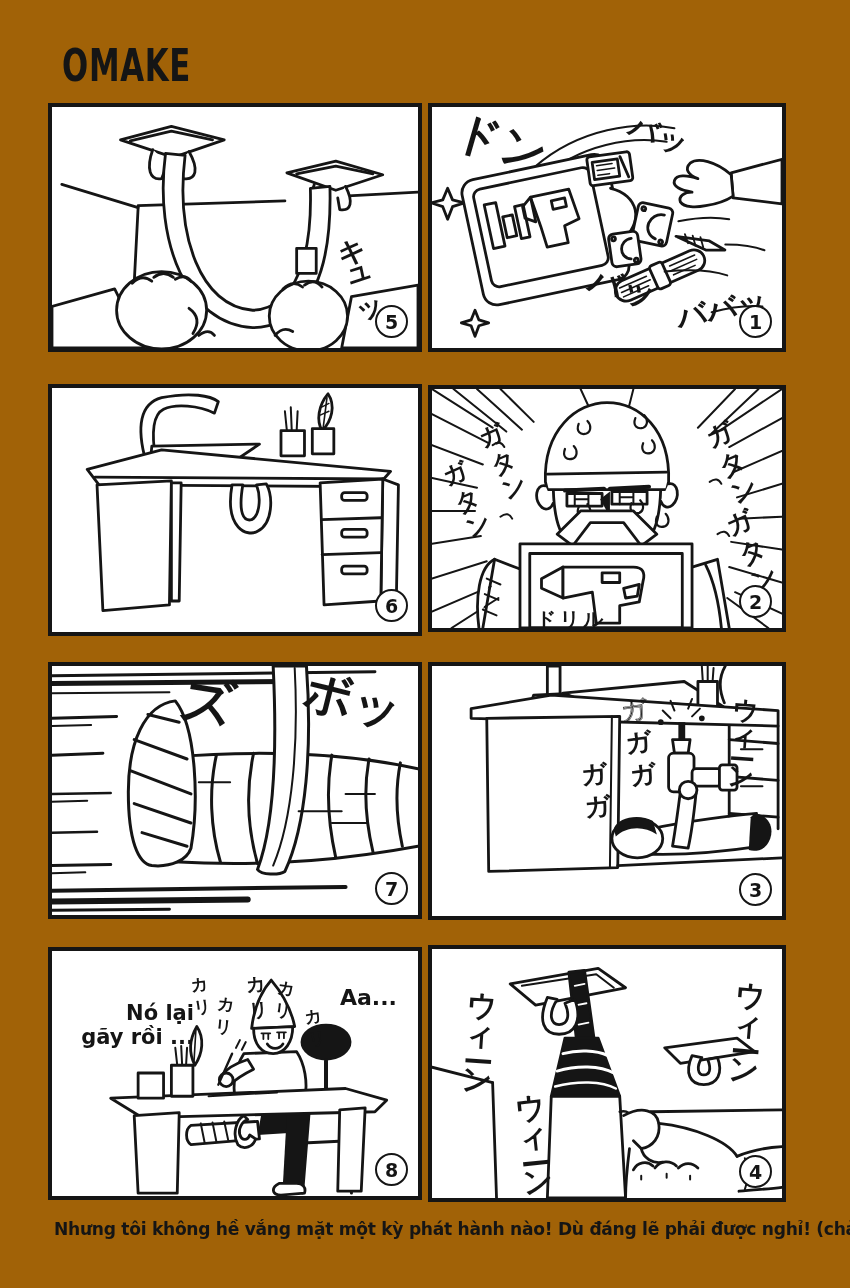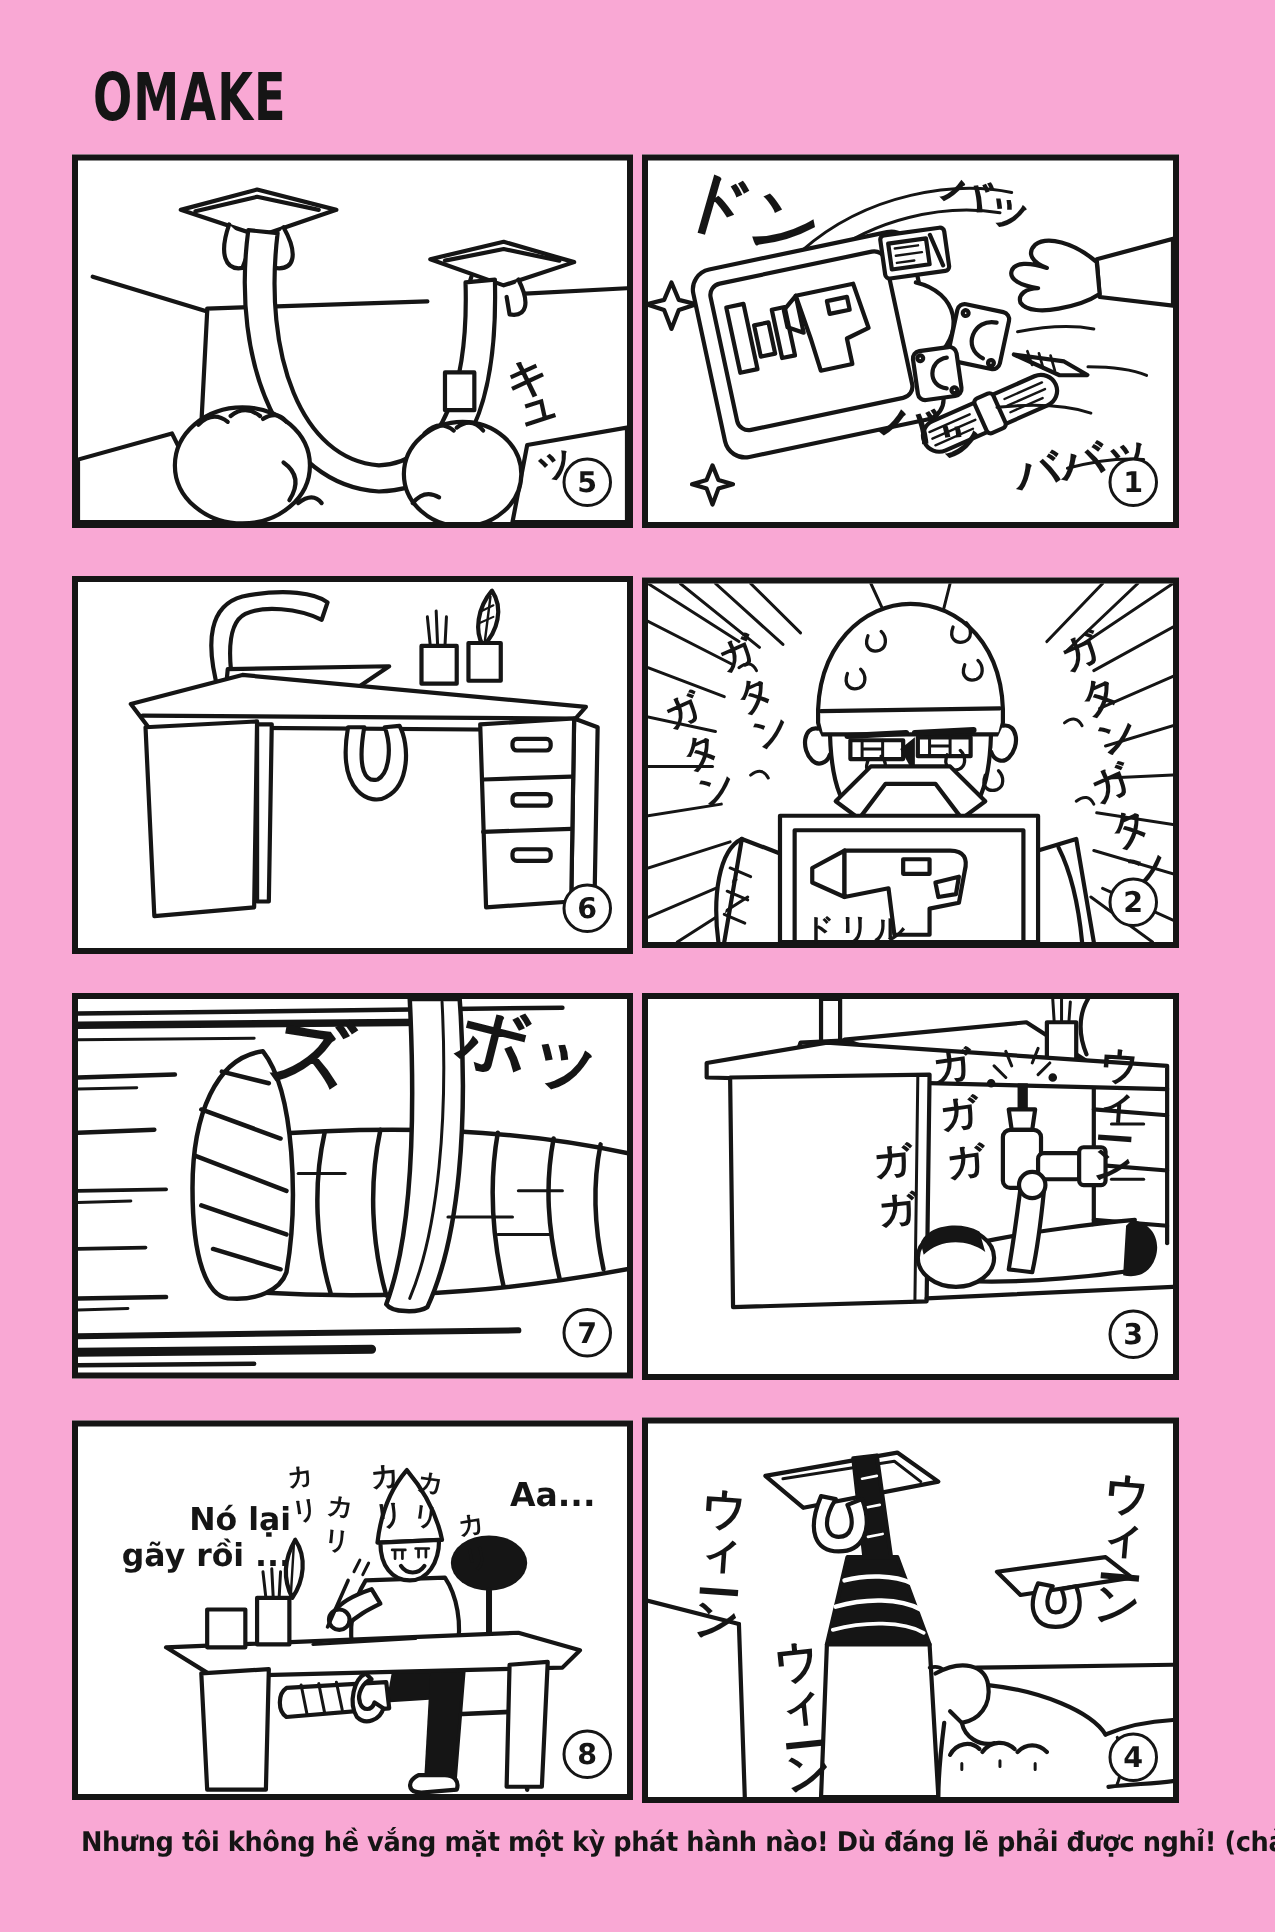--- a/index.html
+++ b/index.html
@@ -1,16 +1,16 @@
 <!DOCTYPE html>
 <html><head>
 <meta charset="utf-8">
 <style>
   html,body{margin:0;padding:0;background:#ffffff;}
-  .page{position:relative;width:850px;height:1288px;background:#f9a8d4;overflow:hidden;
+  .page{position:relative;width:850px;height:1288px;background:#a16207;overflow:hidden;
         font-family:"DejaVu Sans",sans-serif;color:#151515;}
   .title{position:absolute;left:62px;top:40px;font-size:44px;font-weight:800;
          transform:scaleX(0.70);transform-origin:left top;letter-spacing:1px;}
   .caption{position:absolute;left:54px;top:1218px;font-size:18px;font-weight:700;
            letter-spacing:-0.3px;white-space:nowrap;transform:scaleX(0.95);transform-origin:left top;}
   .panel{position:absolute;border:4px solid #151515;background:#fff;box-sizing:border-box;}
   .panel svg{position:absolute;left:0;top:0;width:100%;height:100%;}
   .num{position:absolute;right:10px;bottom:10px;width:29px;height:29px;border:2.5px solid #151515;
        border-radius:50%;display:flex;align-items:center;justify-content:center;
        font-weight:700;font-size:19px;background:#fff;z-index:5;}

